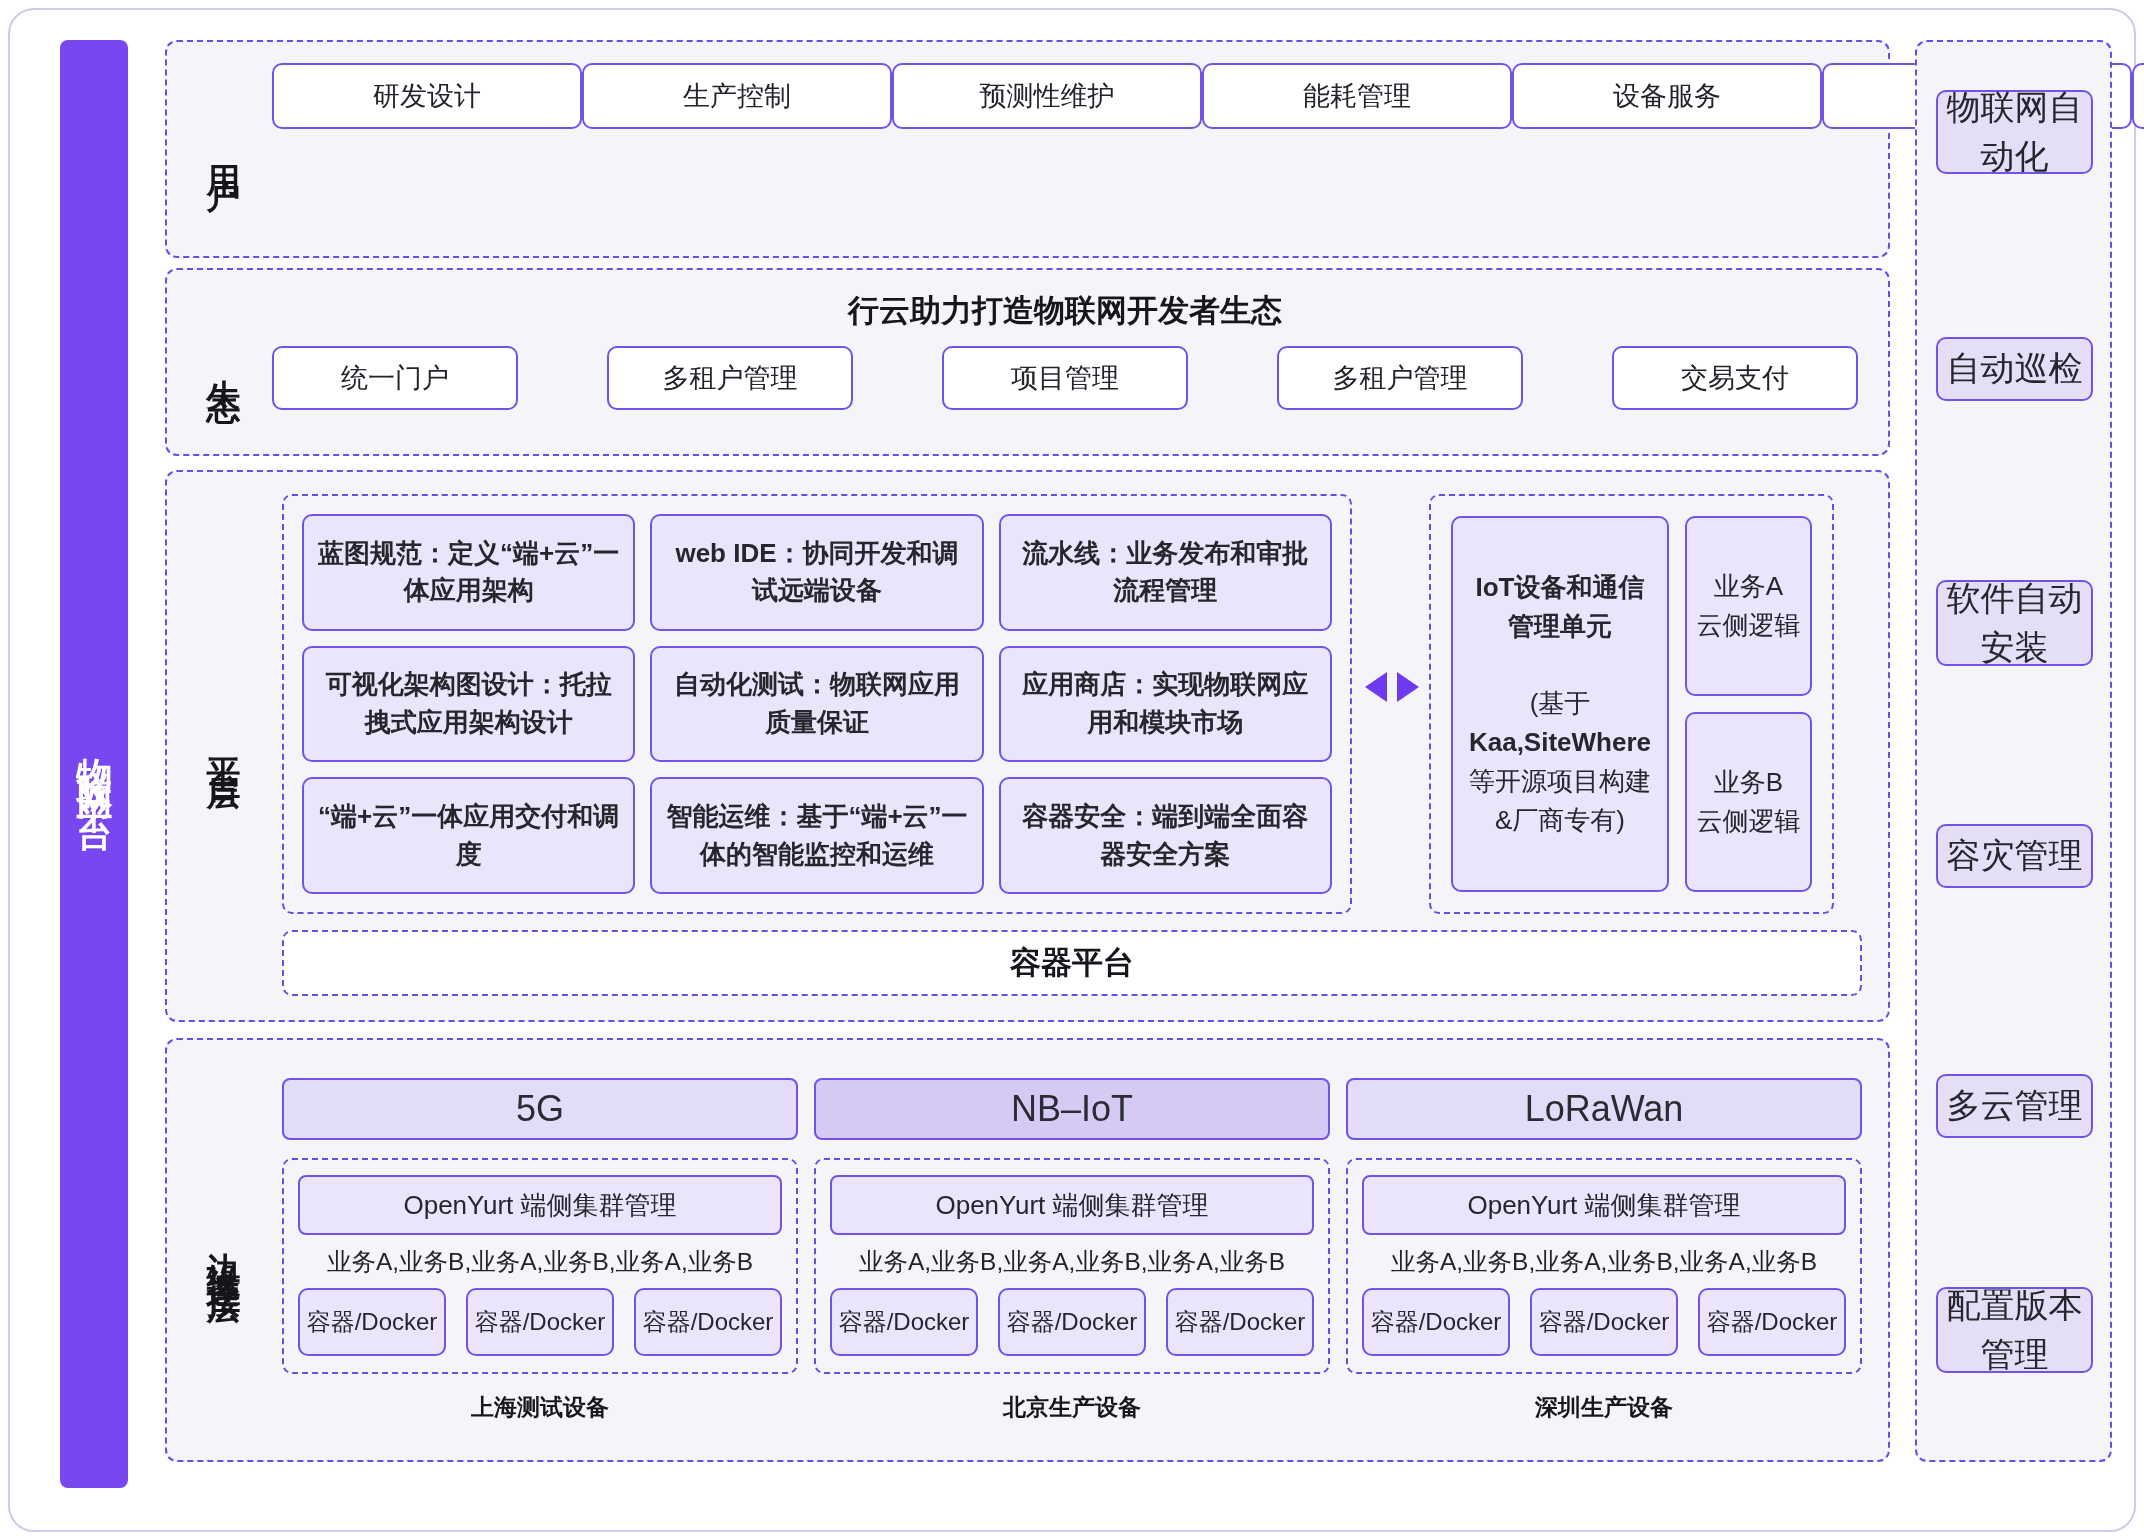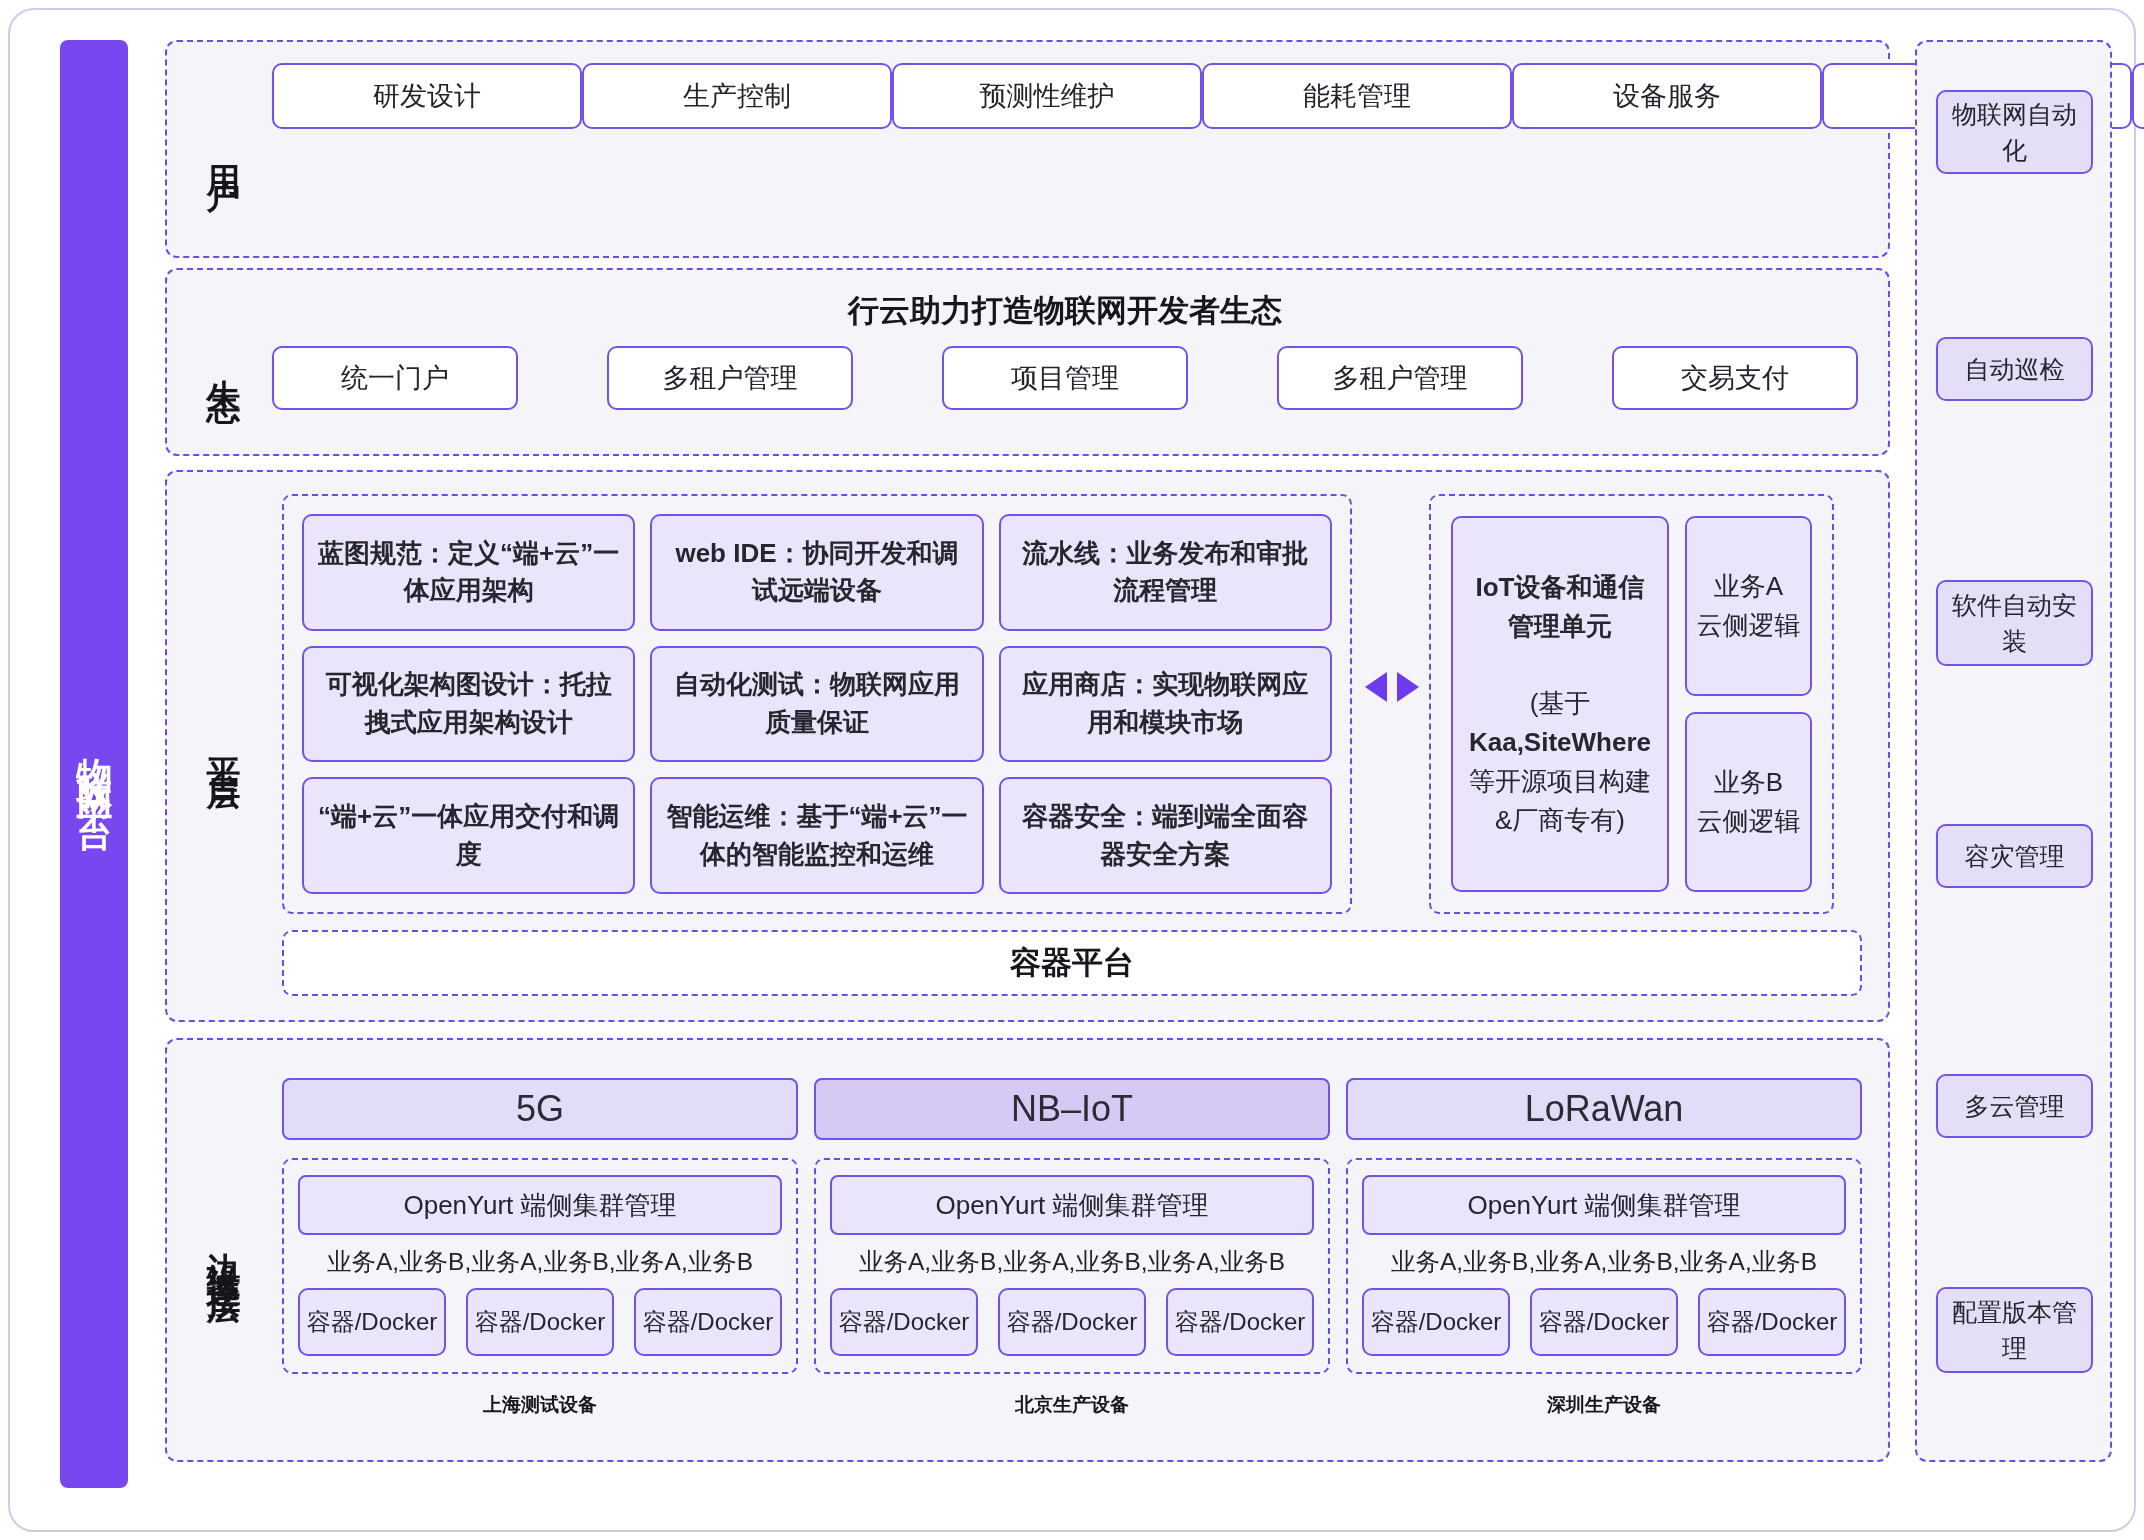--- a/index.html
+++ b/index.html
@@ -56,27 +56,27 @@
   .net-bar{height:62px;border:2px solid #7352e8;border-radius:8px;background:#e3dcf8;display:flex;align-items:center;justify-content:center;
     font-size:36px;color:#2b2b33;box-sizing:border-box;margin-bottom:18px;}
   .net-bar.dark{background:#d6caf5;}
   .cluster{border:2px dashed #6450e6;border-radius:10px;box-sizing:border-box;padding:15px 14px 16px;}
   .openyurt{height:60px;background:#eae5fa;border:2px solid #7352e8;border-radius:8px;display:flex;align-items:center;justify-content:center;
     font-size:26px;color:#26262e;box-sizing:border-box;margin-bottom:10px;}
   .bizline{text-align:center;font-size:24.5px;color:#23232b;margin:4px 0 10px;}
   .docker-row{display:flex;justify-content:flex-start;gap:20px;}
   .docker{flex:1;height:68px;background:#eae5fa;border:2px solid #7352e8;border-radius:10px;display:flex;align-items:center;justify-content:center;
     font-size:24px;color:#26262e;box-sizing:border-box;}
-  .device-label{margin-top:18px;text-align:center;font-size:19px;font-weight:bold;color:#16161d;}
+  .device-label{margin-top:18px;text-align:center;font-size:23px;font-weight:bold;color:#16161d;}
 
   
   .sidebar{position:absolute;left:1915px;top:40px;width:197px;height:1422px;border:2px dashed #6450e6;border-radius:12px;
     background:#f4f4f9;box-sizing:border-box;}
   .side-box{position:absolute;left:19px;width:157px;background:#e4def7;border:2px solid #7352e8;border-radius:10px;
-    display:flex;align-items:center;justify-content:center;text-align:center;font-size:25px;line-height:1.45;color:#26262e;box-sizing:border-box;padding:4px;}
+    display:flex;align-items:center;justify-content:center;text-align:center;font-size:34px;line-height:1.45;color:#26262e;box-sizing:border-box;padding:4px;}
 </style>
 </head>
 <body>
 
 <div class="page">
   <div class="frame"></div>
 
   <div class="leftbar">
     <span>物联网平台</span>
   </div>

